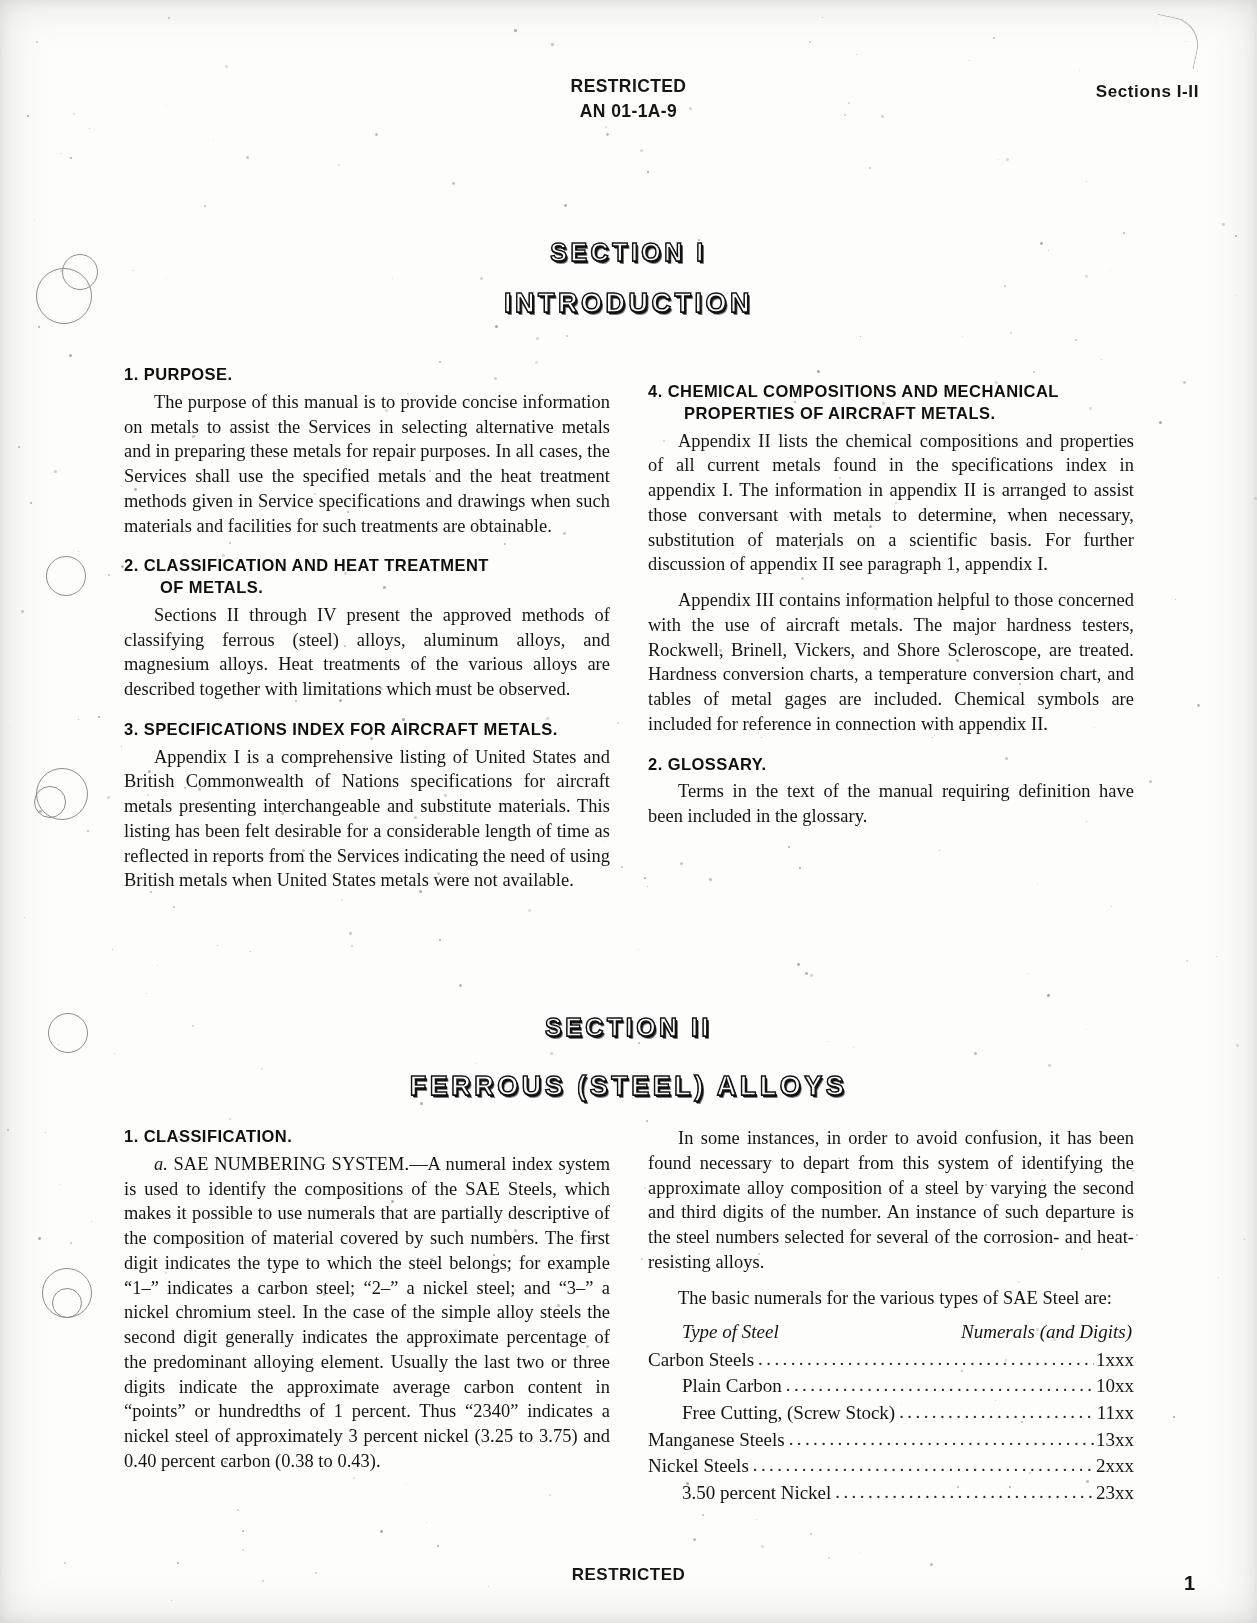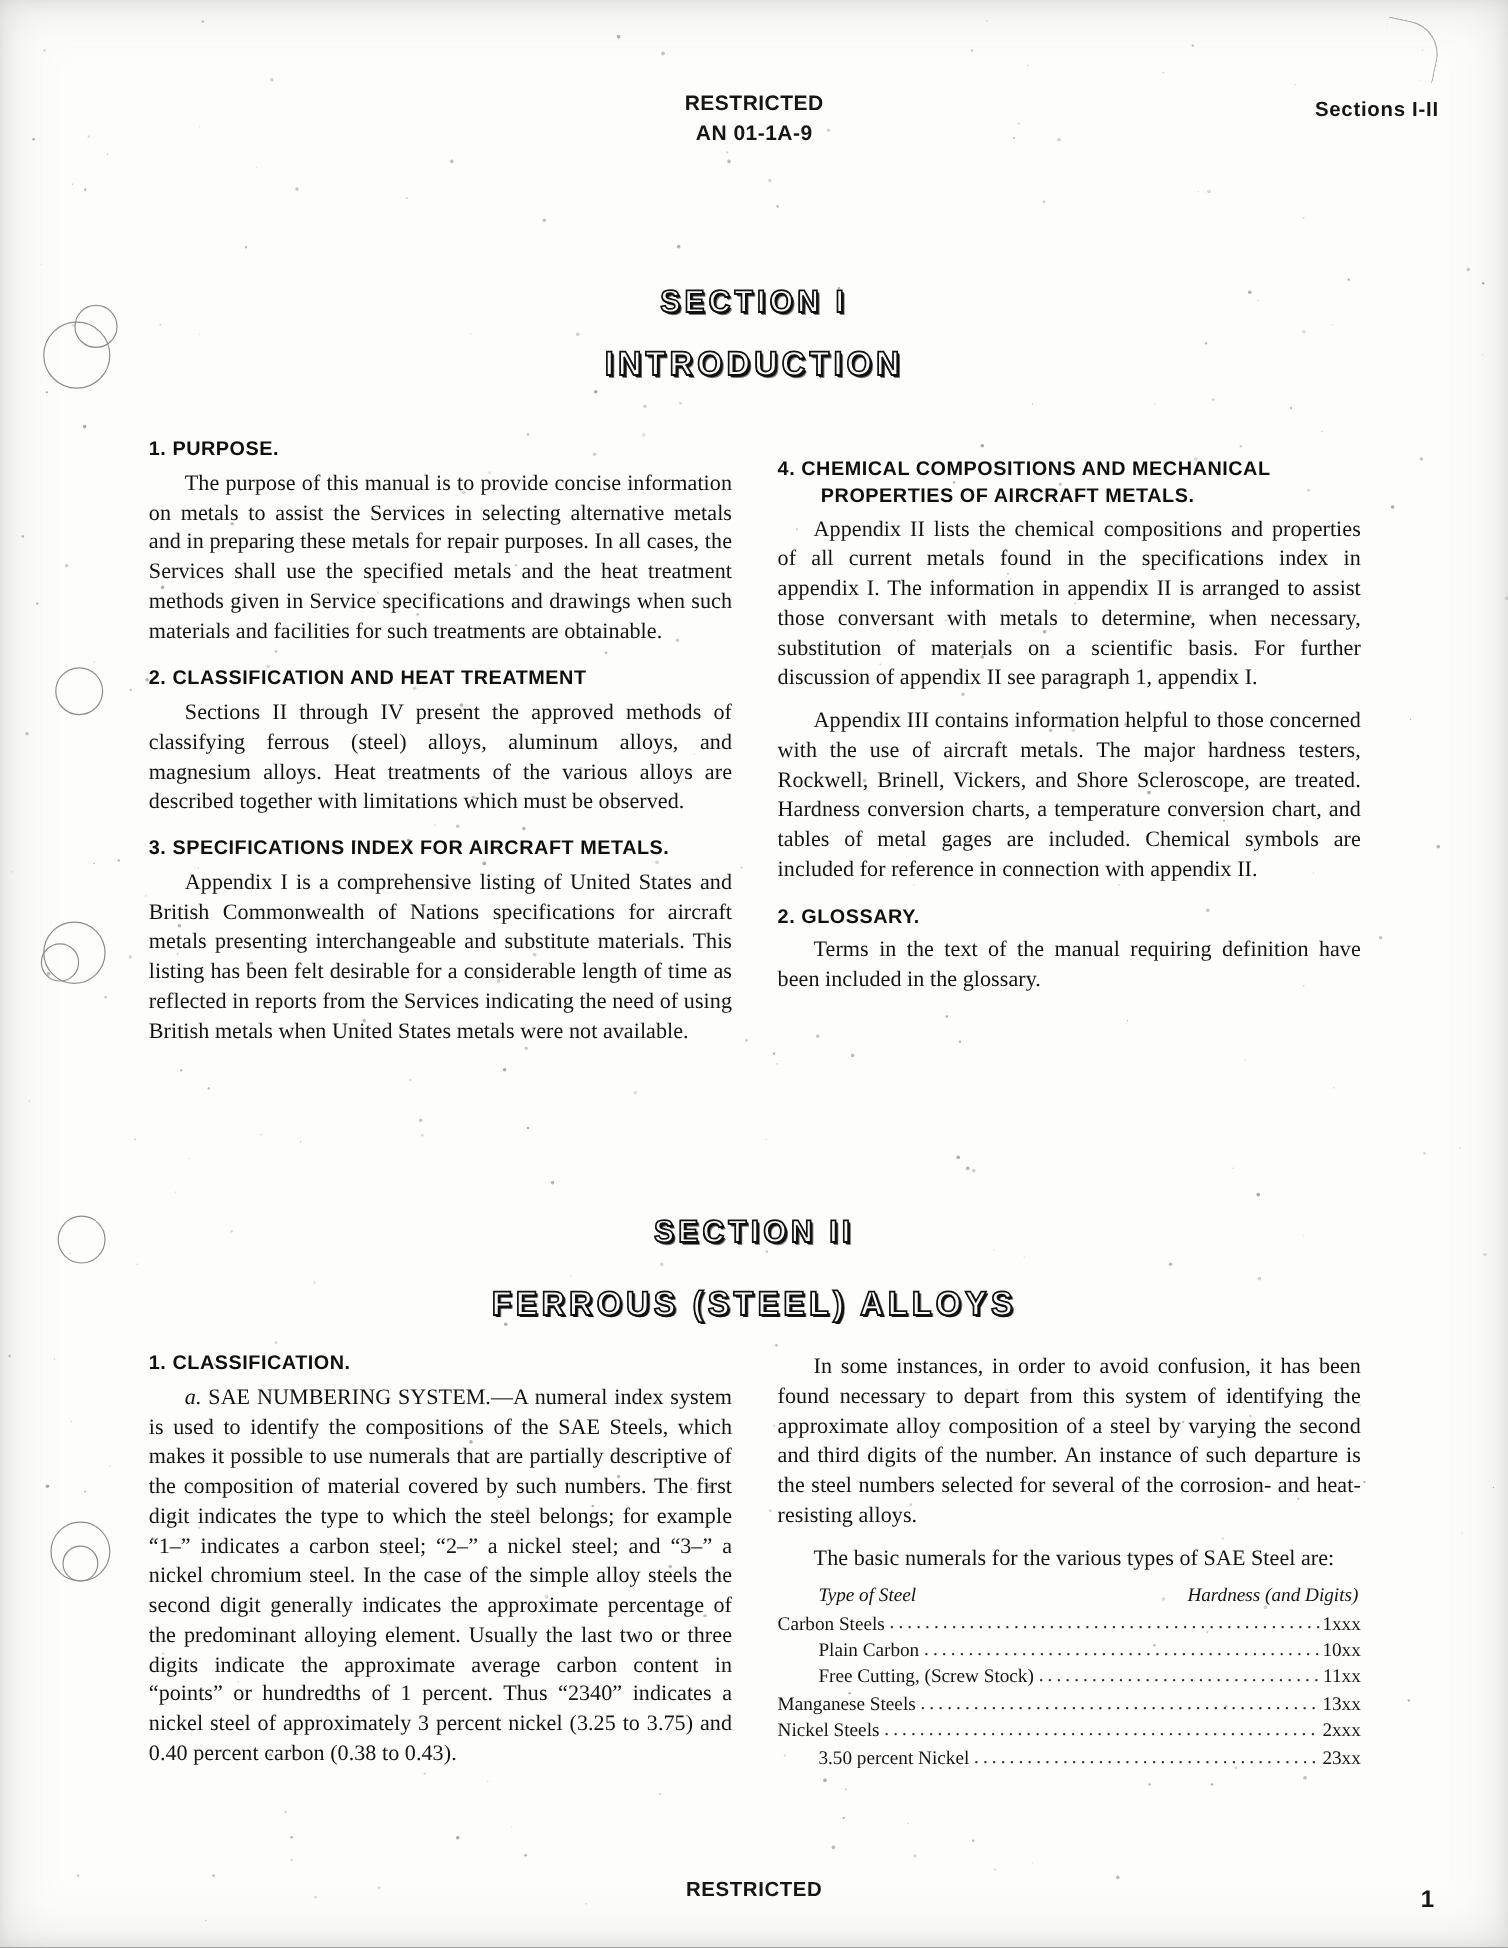--- a/index.html
+++ b/index.html
@@ -142,21 +142,21 @@
     color: #141414;
     letter-spacing: .05px;
   }
   p.body + p.body { margin-top: 11px; }
   .ital { font-style: italic; }
   .sc   { font-variant: small-caps; }
 
   
   .listing {
     margin-top: 9px;
-    font-size: 16px;
+    font-size: 19px;
     line-height: 1.40;
     color: #141414;
   }
   .listing .lhead {
     display: flex;
     justify-content: space-between;
     font-style: italic;
     margin-bottom: 1px;
   }
   .listing .lhead .lh-left  { padding-left: 34px; }
@@ -219,20 +219,21 @@
   <div class="banner banner-title" style="position:absolute; top:288px; left:0; right:0;">INTRODUCTION</div>
 
   <div class="columns" style="top:364px;">
 
     <div class="col">
       <h3 class="head first">1. PURPOSE.</h3>
       <p class="body">The purpose of this manual is to provide concise information on metals to assist the Services in selecting alternative metals and in preparing these metals for repair purposes. In all cases, the Services shall use the specified metals and the heat treatment methods given in Service specifications and drawings when such materials and facilities for such treatments are obtainable.</p>
 
       <h3 class="head">
         <span>2. CLASSIFICATION AND HEAT TREATMENT</span>
+        <span class="cont">OF METALS.</span>
       </h3>
       <p class="body">Sections II through IV present the approved methods of classifying ferrous (steel) alloys, aluminum alloys, and magnesium alloys. Heat treatments of the various alloys are described together with limitations which must be observed.</p>
 
       <h3 class="head">3. SPECIFICATIONS INDEX FOR AIRCRAFT METALS.</h3>
       <p class="body">Appendix I is a comprehensive listing of United States and British Commonwealth of Nations specifications for aircraft metals presenting interchangeable and substitute materials. This listing has been felt desirable for a considerable length of time as reflected in reports from the Services indicating the need of using British metals when United States metals were not available.</p>
     </div>
 
     <div class="col">
 
       <h3 class="head">
@@ -258,21 +259,21 @@
       <p class="body"><span class="ital">a.</span>&nbsp;<span class="sc">SAE NUMBERING SYSTEM.</span><span>—</span><span>A numeral index system is used to identify the compositions of the SAE Steels, which makes it possible to use numerals that are partially descriptive of the composition of material covered by such numbers. The first digit indicates the type to which the steel belongs; for example “1–” indicates a carbon steel; “2–” a nickel steel; and “3–” a nickel chromium steel. In the case of the simple alloy steels the second digit generally indicates the approximate percentage of the predominant alloying element. Usually the last two or three digits indicate the approximate average carbon content in “points” or hundredths of 1 percent. Thus “2340” indicates a nickel steel of approximately 3 percent nickel (3.25 to 3.75) and 0.40 percent carbon (0.38 to 0.43).</span></p>
     </div>
 
     <div class="col">
       <p class="body">In some instances, in order to avoid confusion, it has been found necessary to depart from this system of identifying the approximate alloy composition of a steel by varying the second and third digits of the number. An instance of such departure is the steel numbers selected for several of the corrosion- and heat-resisting alloys.</p>
       <p class="body">The basic numerals for the various types of SAE Steel are:</p>
 
       <div class="listing">
         <div class="lhead">
           <span class="lh-left">Type of Steel</span>
-          <span class="lh-right">Hardness (and Digits)</span>
+          <span class="lh-right">Numerals (and Digits)</span>
         </div>
         <div id="table-rows">
             <div class="lrow">
               <span class="lbl">Carbon Steels</span>
               <span class="dots">................................................................................</span>
               <span class="val">1xxx</span>
             </div>
             <div class="lrow indent">
               <span class="lbl">Plain Carbon</span>
               <span class="dots">................................................................................</span>

